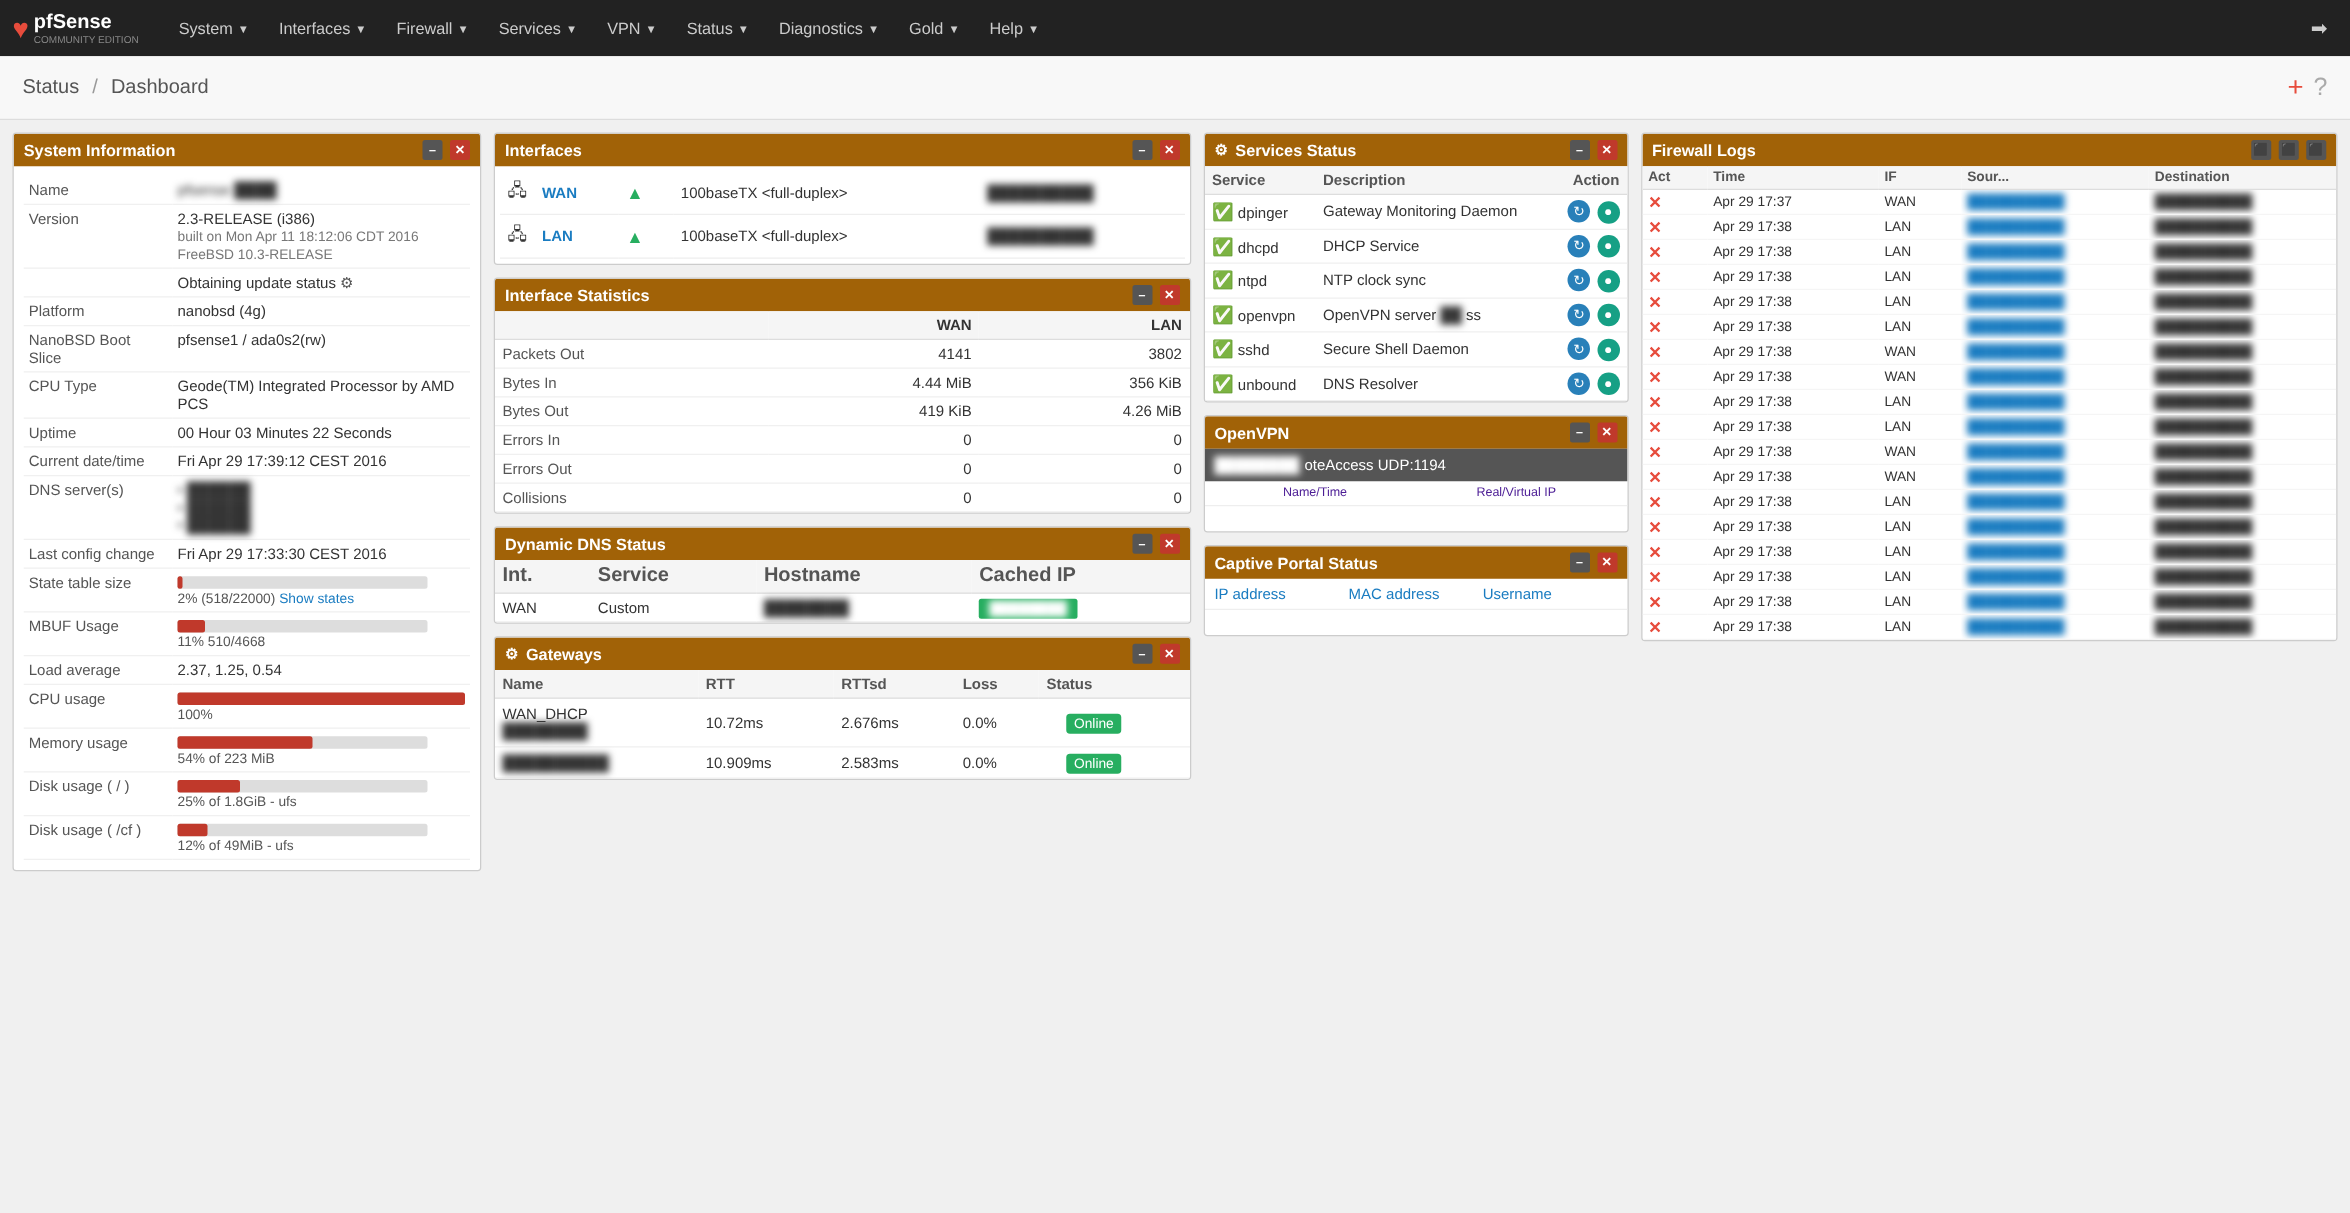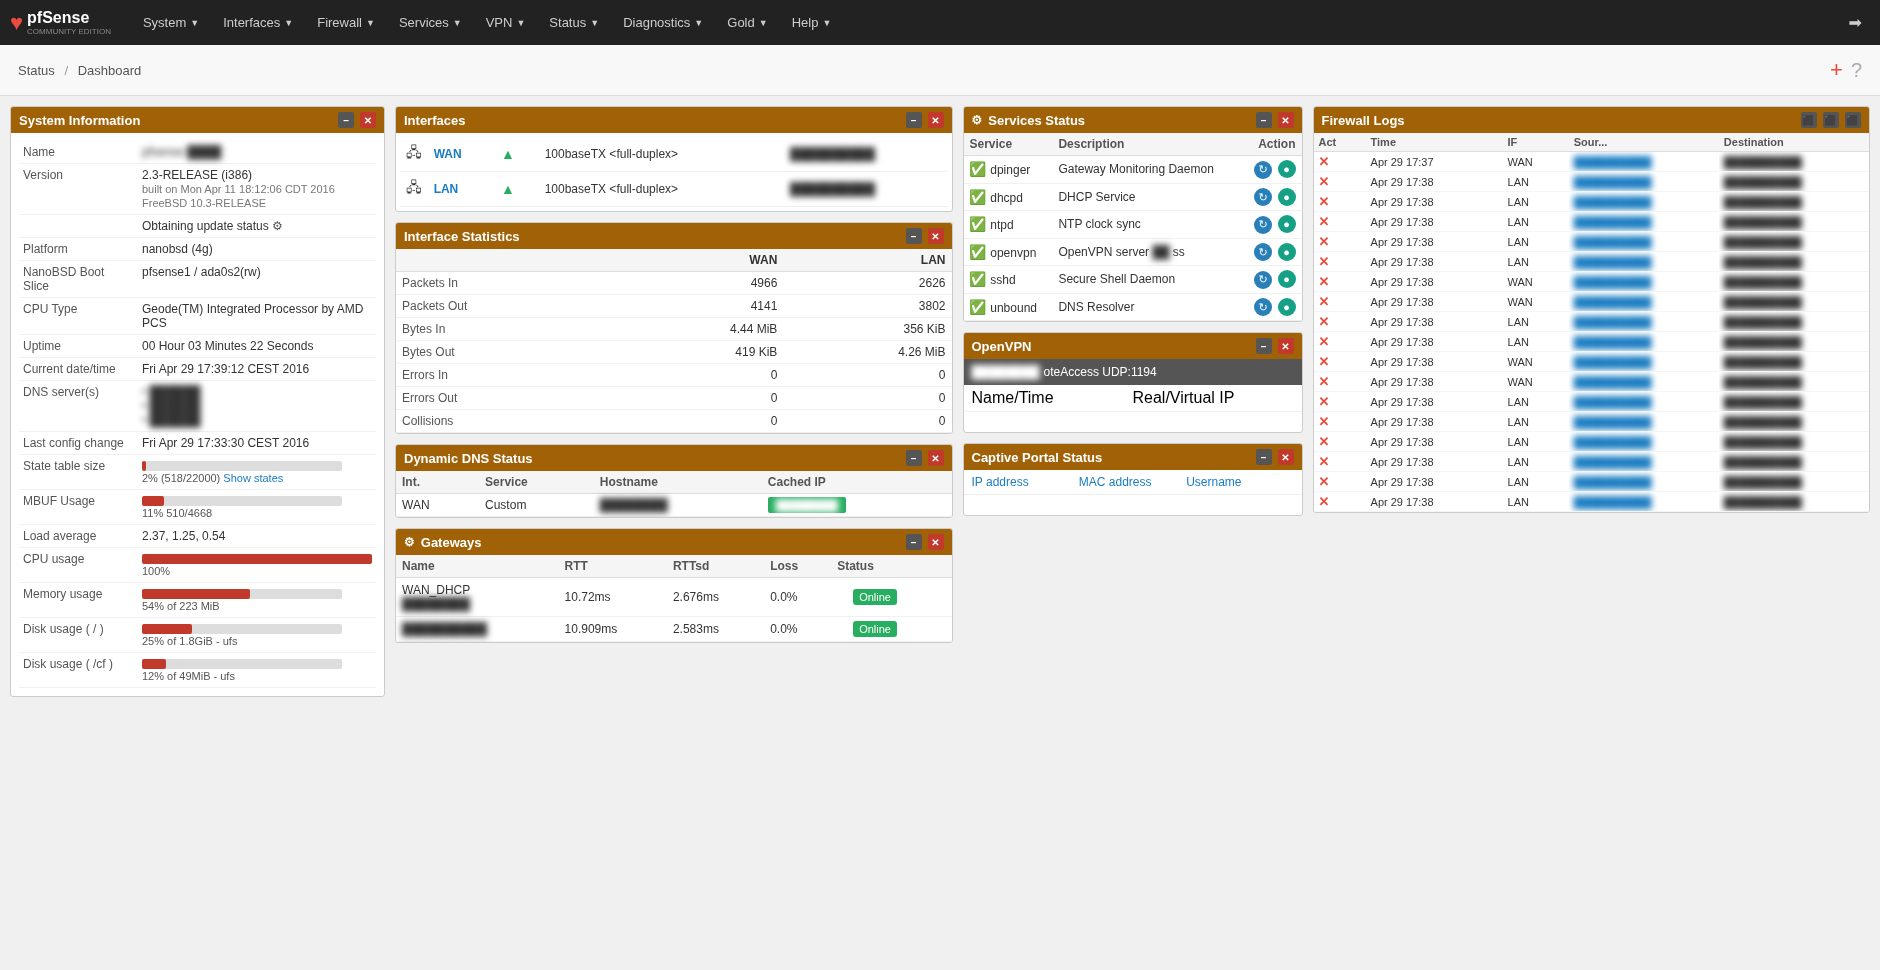--- a/index.html
+++ b/index.html
@@ -36,21 +36,21 @@
     
     .breadcrumb-bar {
       background: #f8f8f8;
       border-bottom: 1px solid #ddd;
       padding: 12px 18px;
       display: flex;
       align-items: center;
       justify-content: space-between;
     }
     .breadcrumb-text {
-      font-size: 13px;
+      font-size: 16px;
       color: #555;
     }
     .breadcrumb-text .sep { color: #999; margin: 0 6px; }
     .breadcrumb-text .current { color: #555; font-weight: normal; }
     .breadcrumb-actions { display: flex; gap: 8px; align-items: center; }
     .breadcrumb-actions .btn-plus { color: #e74c3c; font-size: 22px; cursor: pointer; }
     .breadcrumb-actions .btn-help { color: #aaa; font-size: 20px; cursor: pointer; }
 
     
     .main-content {
@@ -150,22 +150,23 @@
       color: #fff;
       padding: 6px 8px;
       display: flex;
       align-items: center;
       font-size: 12px;
     }
     .openvpn-sub-header {
       display: flex;
       padding: 4px 8px;
       border-bottom: 1px solid #eee;
-      font-size: 16px;
-      color: #000000;
+      font-size: 10px;
+      color: #4c1d95;
+      text-align: center;
     }
     .openvpn-sub-header span { flex: 1; }
 
     
     .captive-header-row {
       display: flex;
       padding: 5px 8px;
       border-bottom: 1px solid #eee;
       font-size: 12px;
     }
@@ -179,21 +180,21 @@
 
     
     .fw-table { width: 100%; border-collapse: collapse; }
     .fw-table th { padding: 3px 5px; text-align: left; font-size: 11px; color: #555; border-bottom: 1px solid #ddd; background: #f5f5f5; }
     .fw-table td { padding: 2px 5px; font-size: 11px; border-bottom: 1px solid #f5f5f5; white-space: nowrap; overflow: hidden; max-width: 80px; text-overflow: ellipsis; }
     .fw-block { color: #e74c3c; font-size: 13px; font-weight: bold; }
     .fw-link { color: #1a7cc1; }
 
     
     .ddns-table { width: 100%; border-collapse: collapse; }
-    .ddns-table th { padding: 4px 6px; text-align: left; font-size: 12px; color: #555; border-bottom: 1px solid #ddd; background: #f5f5f5; }
+    .ddns-table th { padding: 4px 6px; text-align: left; font-size: 16px; color: #555; border-bottom: 1px solid #ddd; background: #f5f5f5; }
     .ddns-table td { padding: 4px 6px; font-size: 12px; border-bottom: 1px solid #f0f0f0; }
     .cached-ip-bar { background: #27ae60; color: #fff; padding: 2px 8px; border-radius: 2px; font-size: 11px; }
 
     .col-left { display: flex; flex-direction: column; gap: 10px; }
     .col-mid1 { display: flex; flex-direction: column; gap: 10px; }
     .col-mid2 { display: flex; flex-direction: column; gap: 10px; }
     .col-right { display: flex; flex-direction: column; gap: 10px; }
     .blurred-sm {
       filter: blur(3px);
       display: inline-block;
@@ -400,25 +401,20 @@
         <table class="stats-table">
           <thead>
             <tr>
               <th></th>
               <th>WAN</th>
               <th>LAN</th>
             </tr>
           </thead>
           <tbody>
             <tr>
-              <td>Packets In</td>
-              <td>4966</td>
-              <td>2626</td>
-            </tr>
-            <tr>
               <td>Packets Out</td>
               <td>4141</td>
               <td>3802</td>
             </tr>
             <tr>
               <td>Bytes In</td>
               <td>4.44 MiB</td>
               <td>356 KiB</td>
             </tr>
             <tr>

